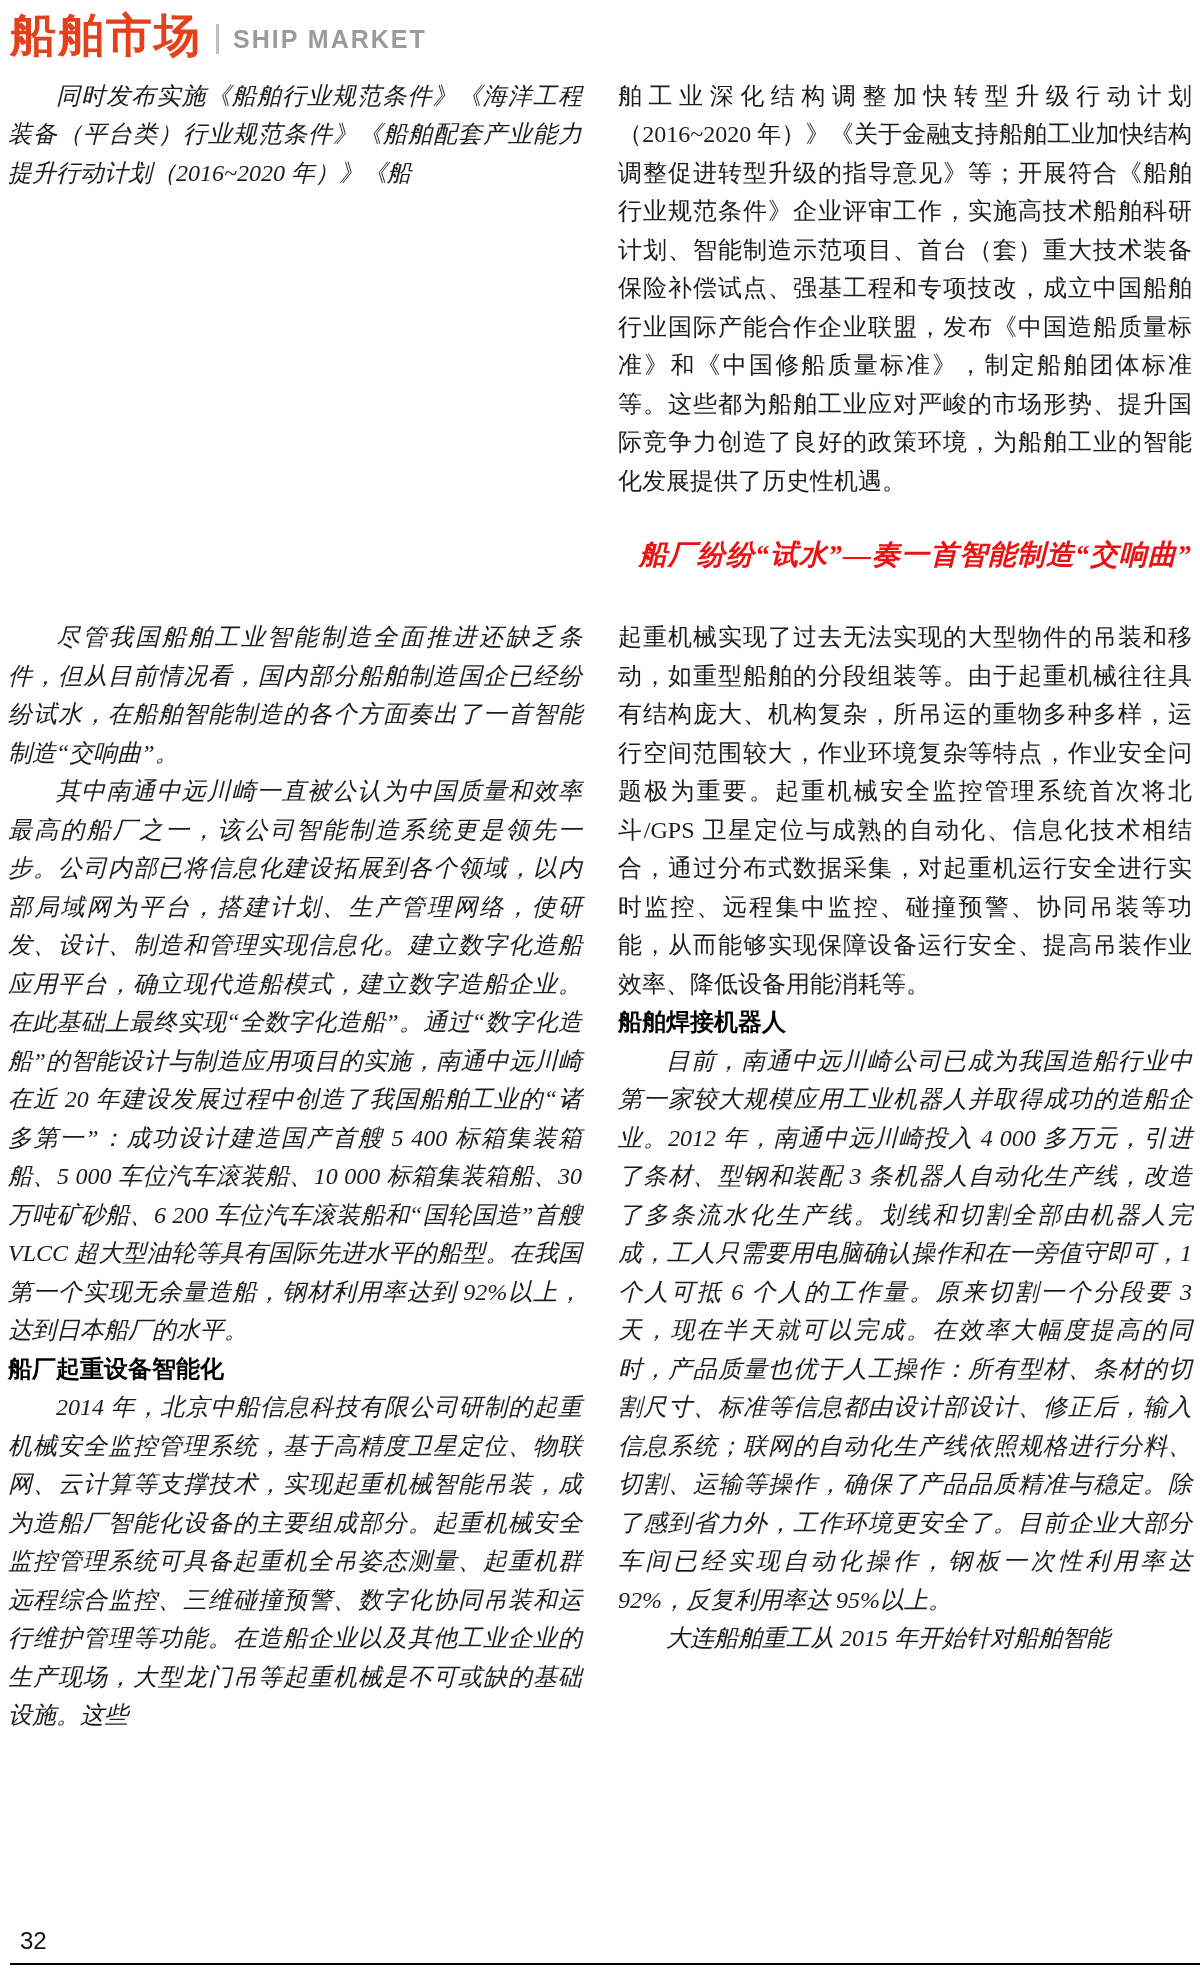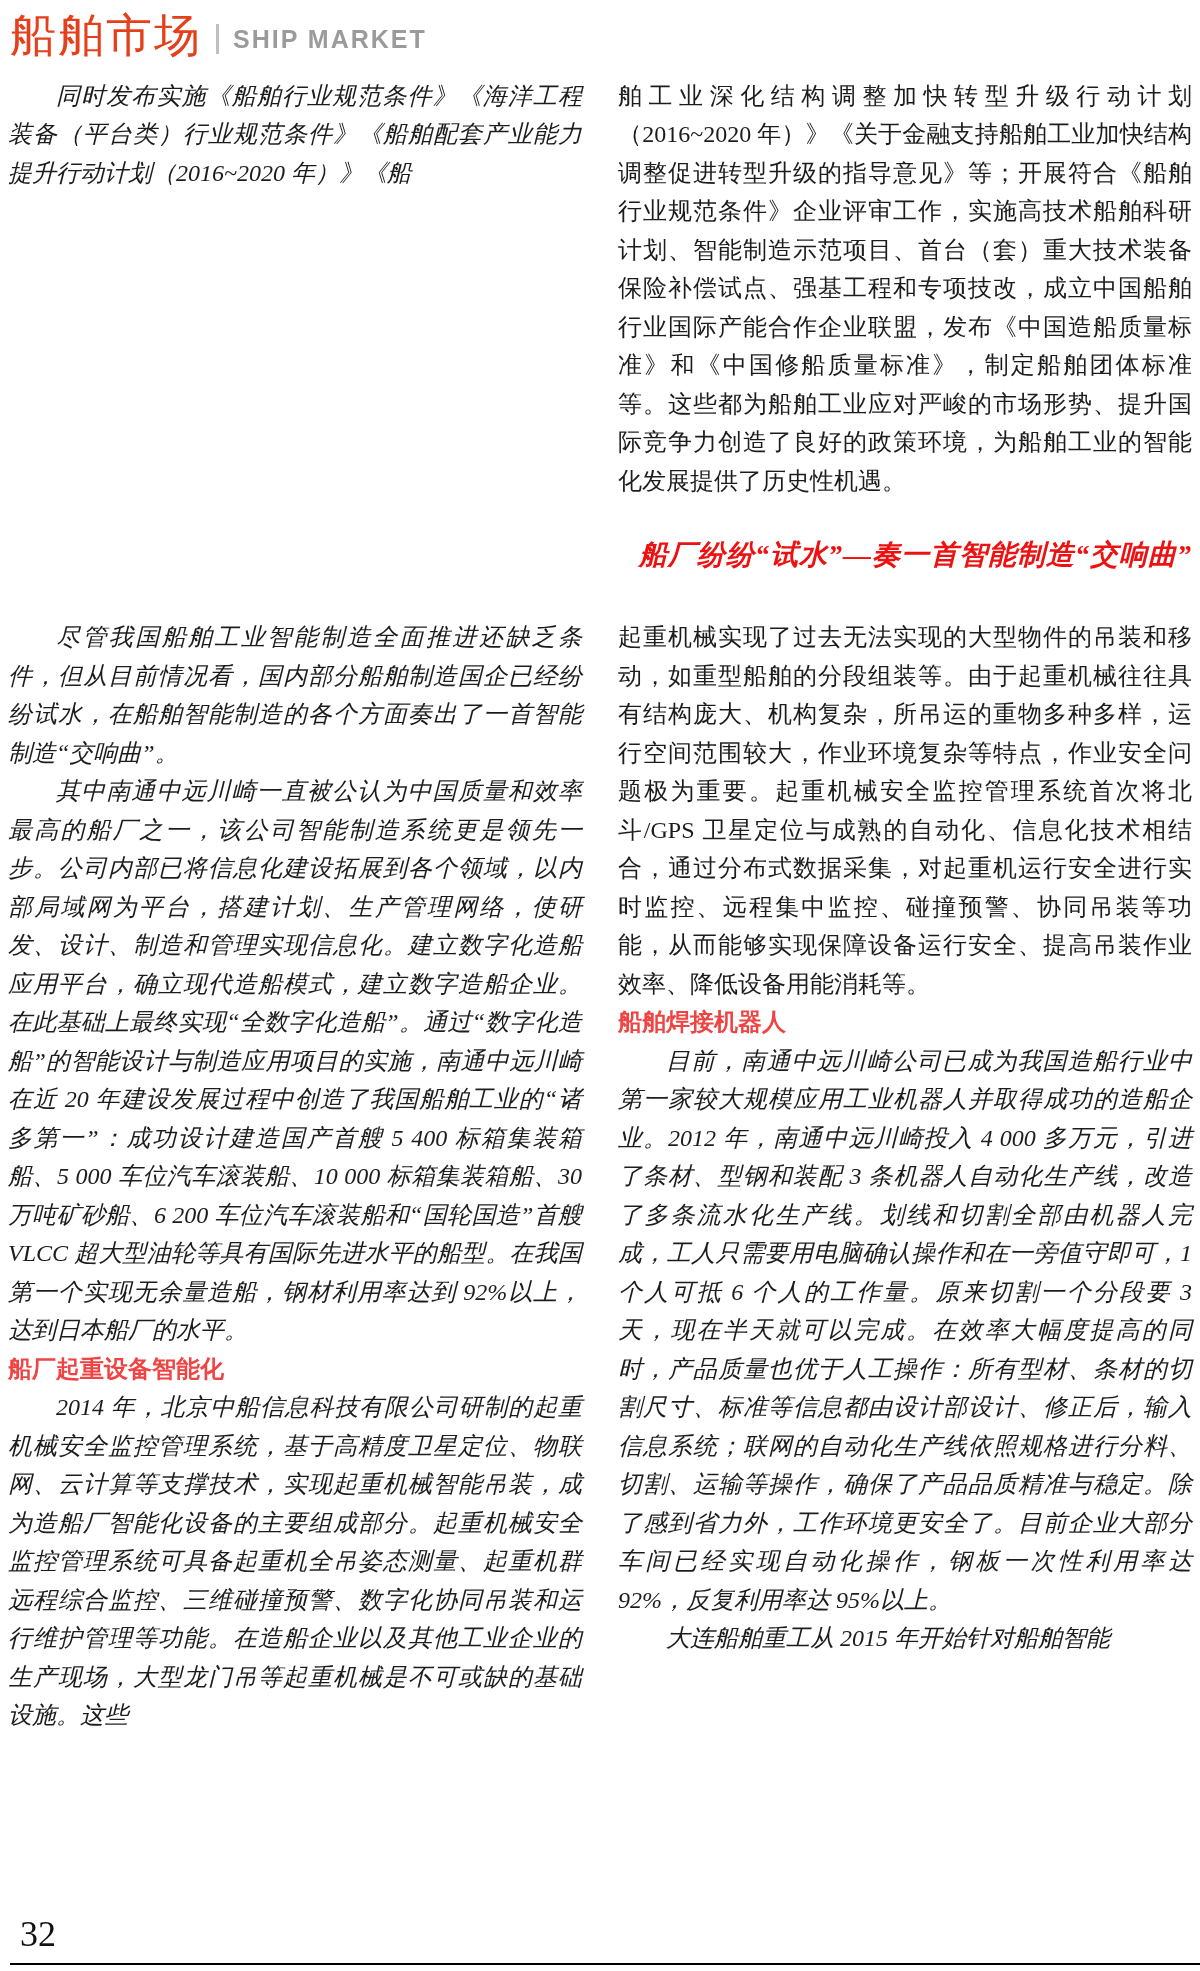--- a/index.html
+++ b/index.html
@@ -27,21 +27,21 @@
   
   .masthead{
     display:flex;
     align-items:center;
     gap:14px;
     margin-left:2px;
     margin-bottom:16px;
   }
   .masthead .title-cn{
     font-family:"Liberation Sans","DejaVu Sans",sans-serif;
-    font-weight:normal;
+    font-weight:bold;
     font-size:46px;
     line-height:1.1;
     color:var(--header-red);
     letter-spacing:2px;
     text-align:center;
   }
   .masthead .sep{
     display:inline-block;
     width:3px;
     height:30px;
@@ -69,41 +69,41 @@
     font-size:24px;
     line-height:38.5px;
     text-align:justify;
   }
   p.ind{text-indent:2em;font-style:italic;}
   p.cont{text-indent:0;}
   h3.subhead{
     font-family:"Liberation Sans","DejaVu Sans",sans-serif;
     font-weight:bold;
     font-size:24px;
-    color:#ef4444;
+    color:#000000;
     text-align:left;
   }
   
   .sec-title{
     font-family:"Liberation Serif","DejaVu Serif",serif;
     font-style:italic;
     font-weight:bold;
     font-size:28px;
     color:var(--title-red);
     text-align:right;
     margin:36px 0 44px 0;
     letter-spacing:1px;
   }
   
   .pageno{
     position:absolute;
     left:20px;
     bottom:16px;
-    font-size:36px;
-    font-family:Liberation Serif, serif;
+    font-size:24px;
+    font-family:Liberation Sans, sans-serif;
     color:#111;
   }
   .bottom-rule{
     position:absolute;
     left:10px;
     right:0;
     bottom:6px;
     height:2px;
     background:#000;
   }

